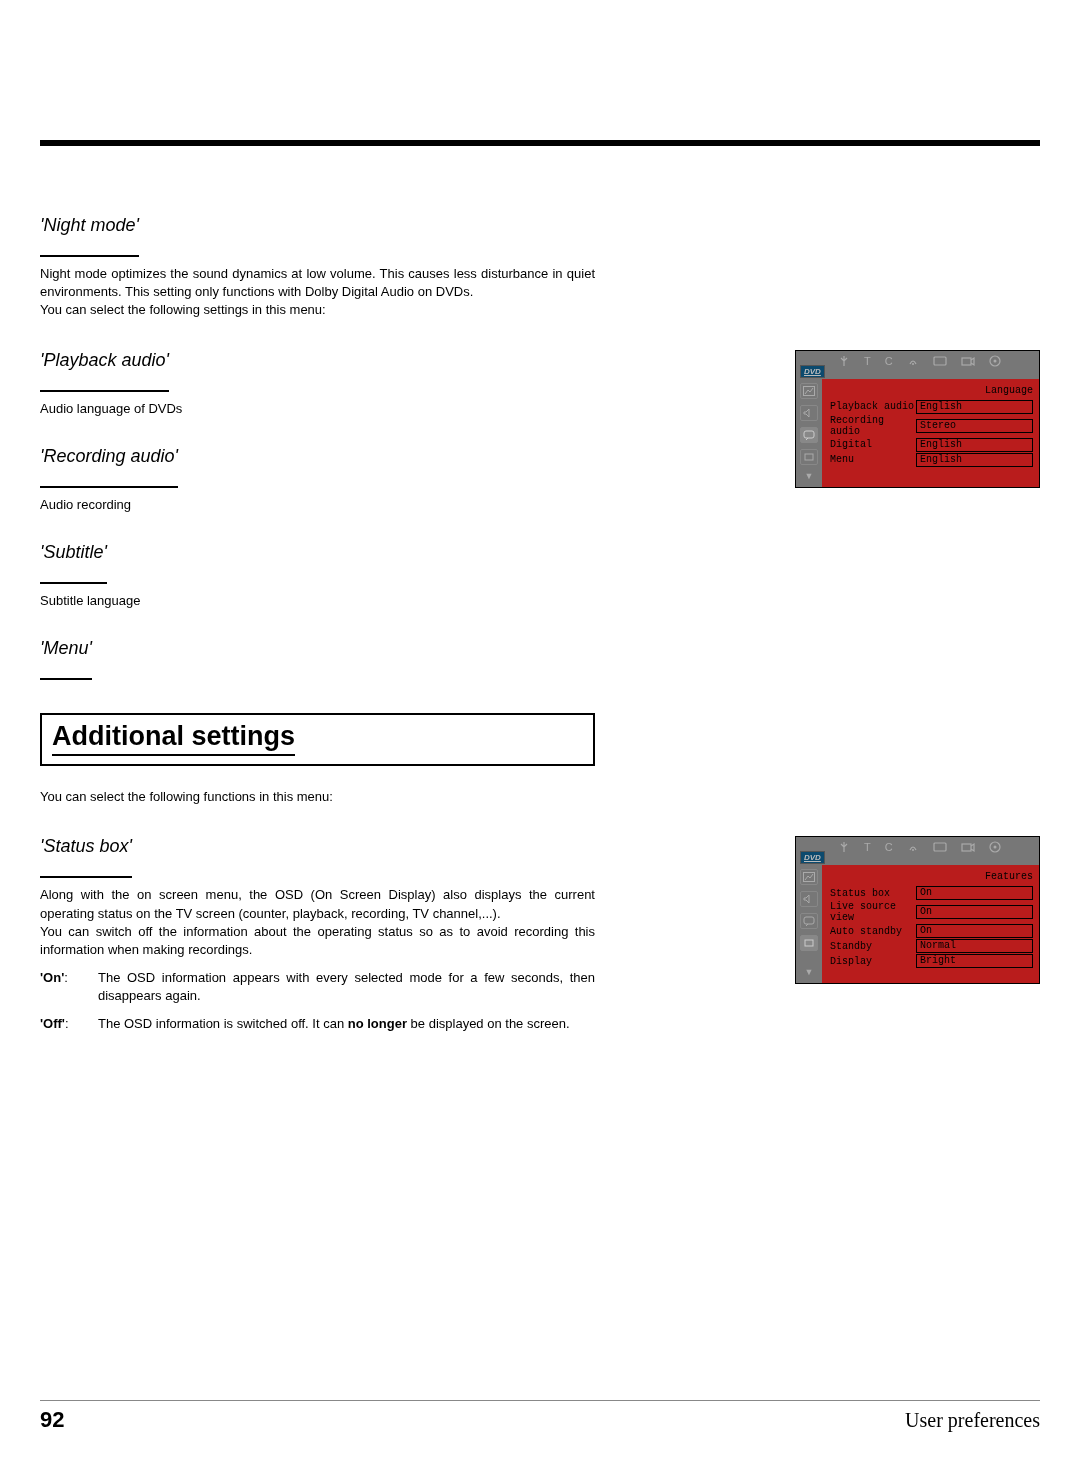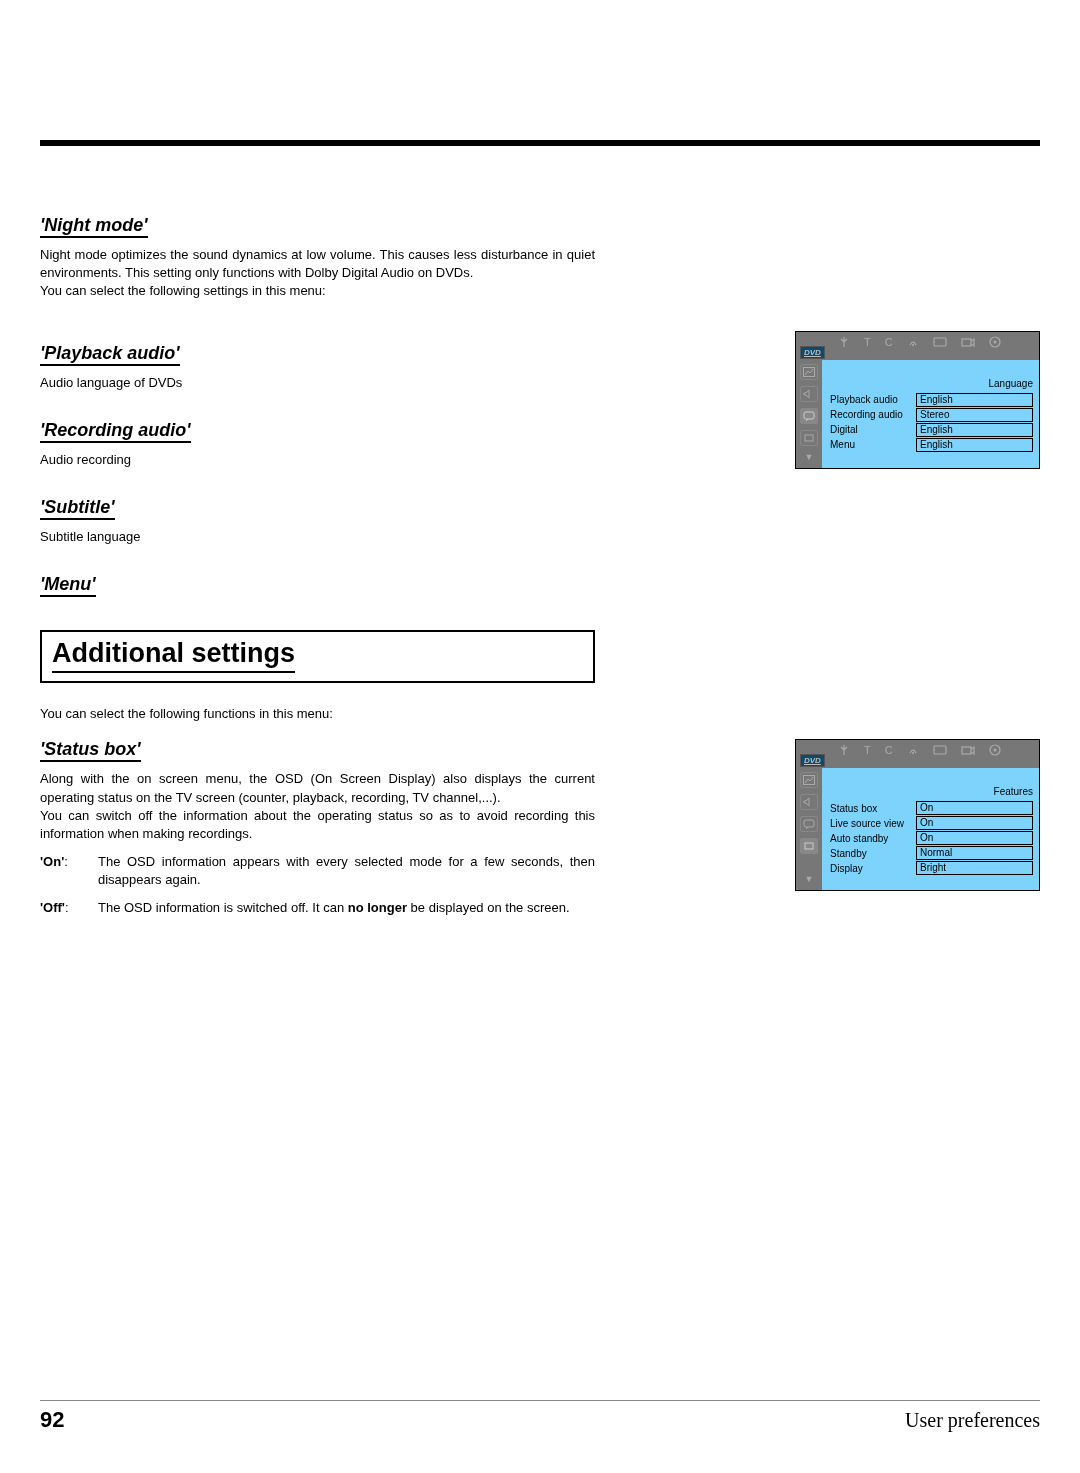--- a/index.html
+++ b/index.html
@@ -17,26 +17,26 @@
     left: 40px;
     right: 40px;
     height: 6px;
     background: #000;
   }
   .content {
     margin-top: 55px;
   }
   .subheading {
     font-family: Arial, Helvetica, sans-serif;
-    font-weight: bold;
+    font-weight: normal;
     font-style: italic;
     font-size: 18px;
     display: inline-block;
     border-bottom: 2px solid #000;
-    padding-bottom: 0;
+    padding-bottom: 19px;
     margin-bottom: 8px;
     margin-top: 20px;
   }
   .body-text {
     font-family: Arial, Helvetica, sans-serif;
     font-size: 13px;
     line-height: 1.4;
     text-align: justify;
     width: 555px;
   }
@@ -125,22 +125,23 @@
     justify-content:center;
     color:#aaa;
   }
   .osd-side-item.sel {
     background: #888;
     color:#ccc;
   }
   .osd-side-arrow { color:#aaa; font-size:9px; margin-top:auto; margin-bottom:2px;}
   .osd-main {
     flex: 1;
-    background: #7dd3fc;
-    padding: 18px 6px 14px 8px;
+    background: #b91c1c;
+    padding: 6px 6px 14px 8px;
+    font-family: Liberation Mono, monospace;
   }
   .osd-title {
     text-align: right;
     font-size: 10px;
     margin-bottom: 4px;
   }
   .osd-row {
     display: flex;
     align-items: center;
     margin-bottom: 1px;
@@ -199,21 +200,21 @@
   
   <div class="subheading">'Night mode'</div>
   <div class="body-text">Night mode optimizes the sound dynamics at low volume. This causes less disturbance in quiet environments. This setting only functions with Dolby Digital Audio on DVDs.</div>
 
   
   <div class="body-text-narrow" style="width:555px;">You can select the following settings in this menu:</div>
 
   
   <div class="row" style="margin-top: 30px;">
     <div class="left-col">
-      <div class="subheading" style="margin-top:12px;text-align:right;">'Playback audio'</div>
+      <div class="subheading" style="margin-top:0;text-align:right;">'Playback audio'</div>
       <div class="body-text-narrow">Audio language of DVDs</div>
 
       <div class="subheading" style="margin-top:28px;">'Recording audio'</div>
       <div class="body-text-narrow">Audio recording</div>
 
       <div class="subheading" style="margin-top:28px;">'Subtitle'</div>
       <div class="body-text-narrow">Subtitle language</div>
 
       <div class="subheading" style="margin-top:28px;">'Menu'</div>
     </div>
@@ -305,21 +306,21 @@
     </div>
   </div>
 
   
   <div class="major-heading-box">
     <span class="major-heading-text">Additional settings</span>
   </div>
   <div class="body-text-narrow" style="width:555px;">You can select the following functions in this menu:</div>
 
   
-  <div class="row" style="margin-top: 16px;">
+  <div class="row" style="margin-top: 30px;">
     <div class="left-col">
       <div class="subheading" style="margin-top:0;">'Status box'</div>
       <div class="body-text">Along with the on screen menu, the OSD (On Screen Display) also displays the current operating status on the TV screen (counter, playback, recording, TV channel,...).</div>
       <div class="body-text">You can switch off the information about the operating status so as to avoid recording this information when making recordings.</div>
 
       <div class="def-row">
         <div class="def-term"><b><span>'On'</span></b><span>:</span></div>
         <div class="def-body">The OSD information appears with every selected mode for a few seconds, then disappears again.</div>
       </div>
 

